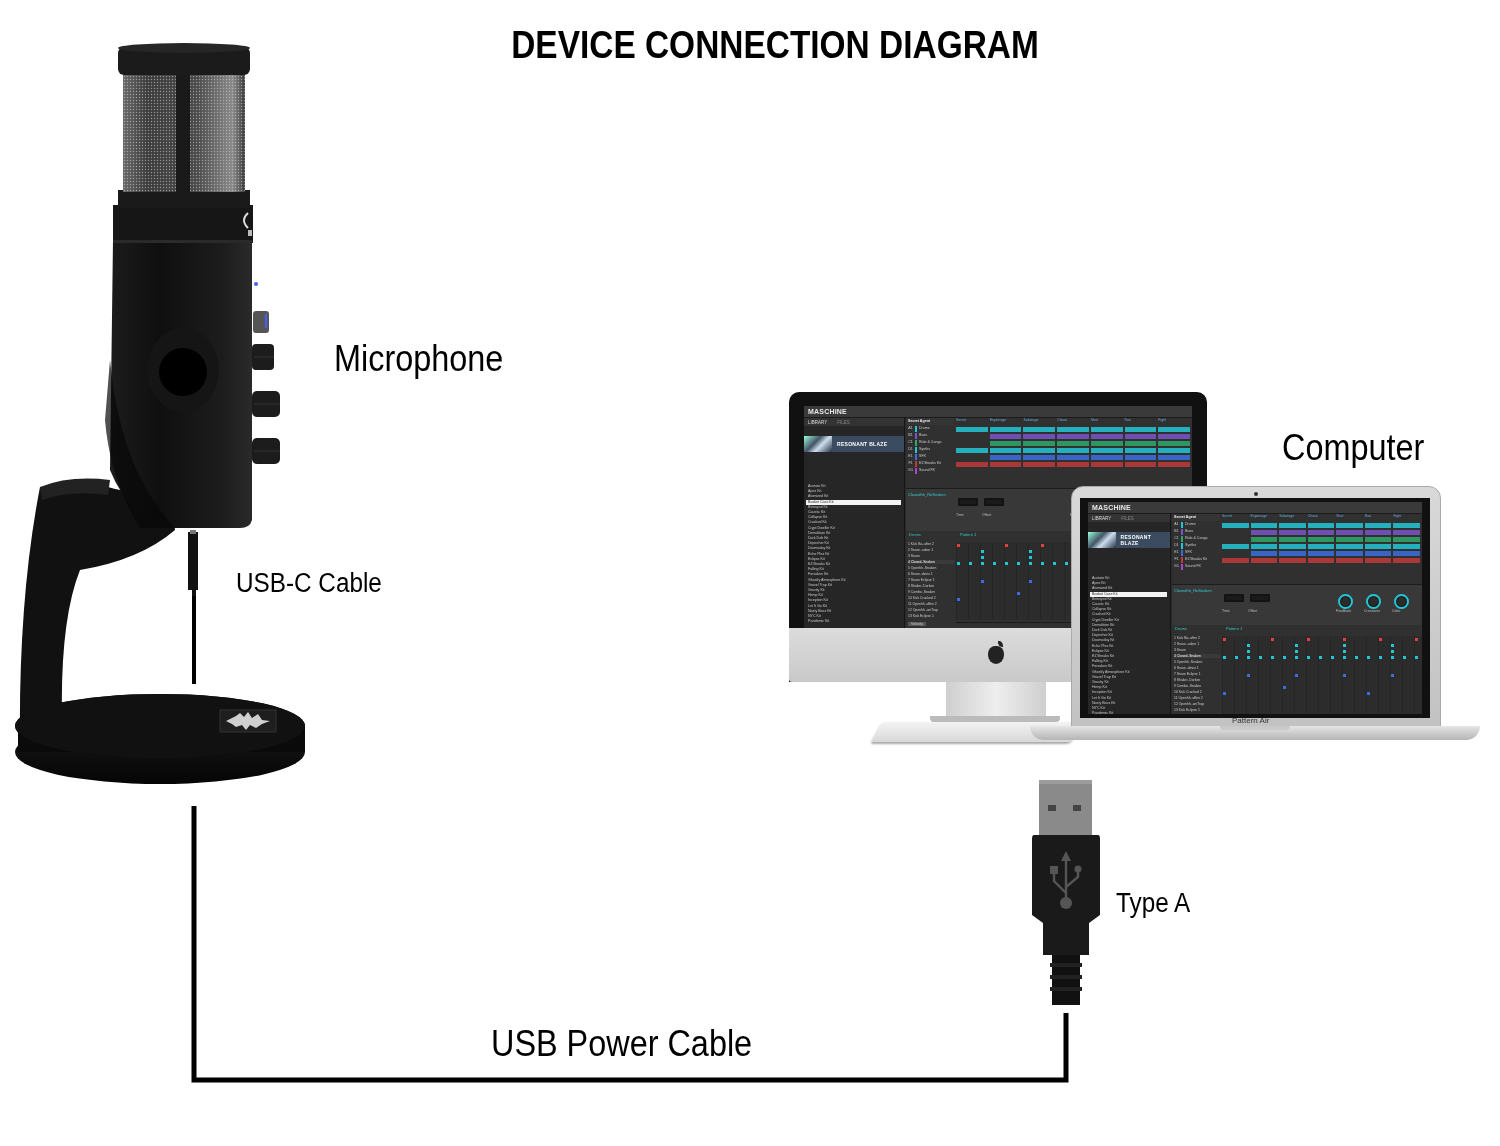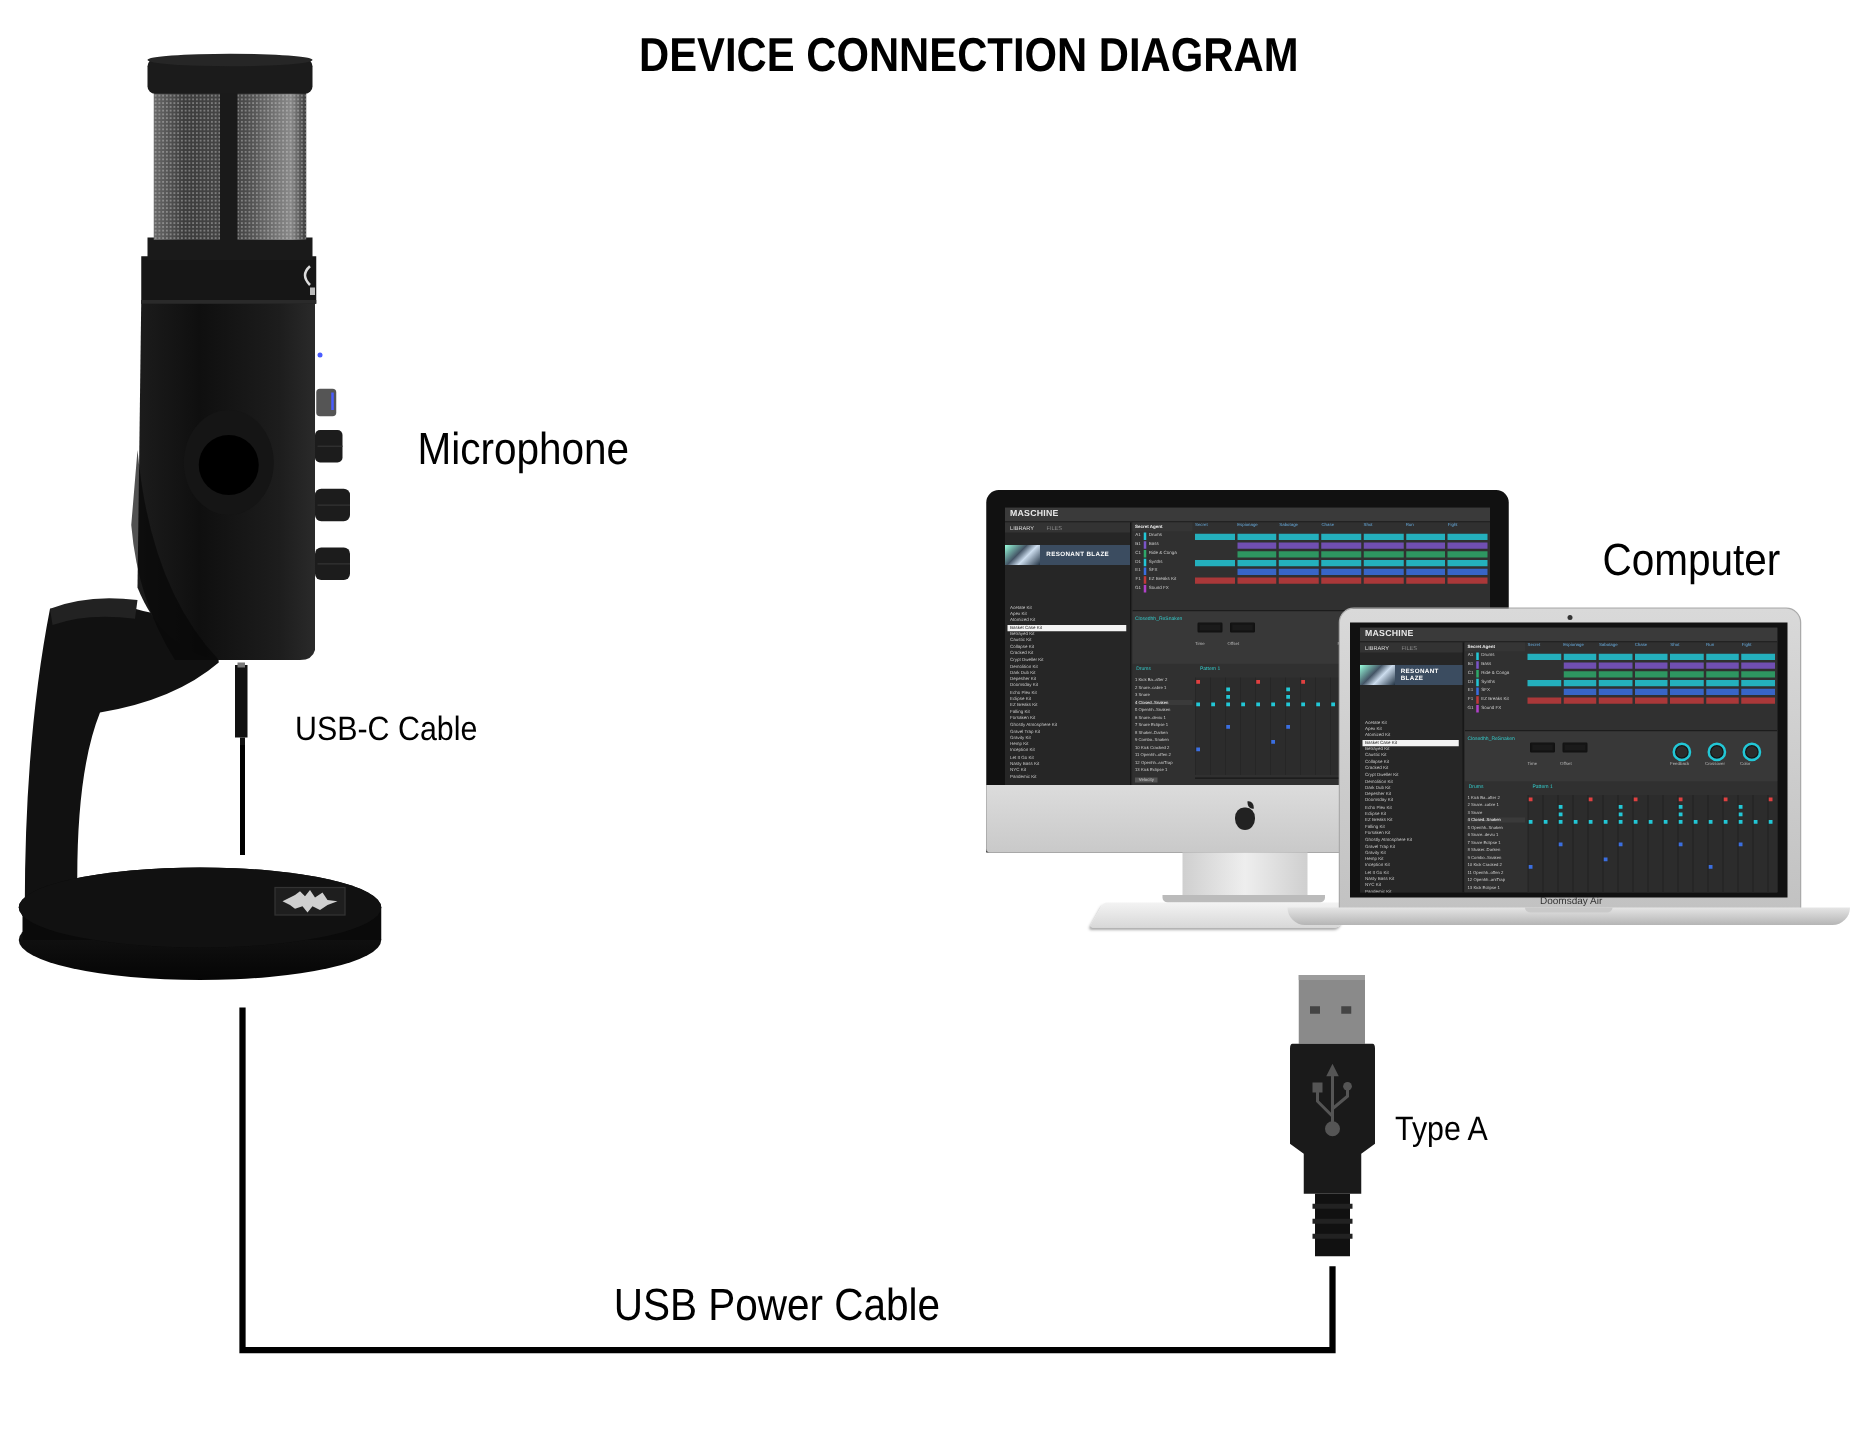--- a/index.html
+++ b/index.html
@@ -347,21 +347,21 @@
         <div class="vel" style="left: 218px; height: 72%;"></div>
       </div>
     </div>
 </div>
 
 <div class="abs" style="left:1071px;top:486px;width:368px;height:240px;background:linear-gradient(#d9d9d9,#c2c2c2);border-radius:12px 12px 0 0;border:1px solid #aaa;"></div>
 <div class="abs" style="left:1254px;top:492px;width:4px;height:4px;border-radius:50%;background:#333;"></div>
 <div class="abs" style="left:1080px;top:498px;width:350px;height:220px;background:#111;"></div>
 <div class="abs" style="left:1030px;top:726px;width:450px;height:14px;background:linear-gradient(#e5e5e5,#b5b5b5);border-radius:0 0 30px 30px;"></div>
 <div class="abs" style="left:1220px;top:726px;width:70px;height:4px;background:#c9c9c9;border-radius:0 0 6px 6px;"></div>
-<div class="abs" style="left:1232px;top:716px;font-size:8px;color:#333;">Doomsday Air</div>
+<div class="abs" style="left:1232px;top:716px;font-size:8px;color:#333;">Pattern Air</div>
 
 <div class="screen" style="left:1088px;top:502px;width:334px;height:212px;">
   <div class="scr-topbar">
     <span class="scr-logo">MASCHINE</span>
   </div>
   <div class="scr-left" style="width:82px;">
     <div class="scr-tabs">
       <span>LIBRARY</span>
       <span style="color:#888">FILES</span>
     </div>

